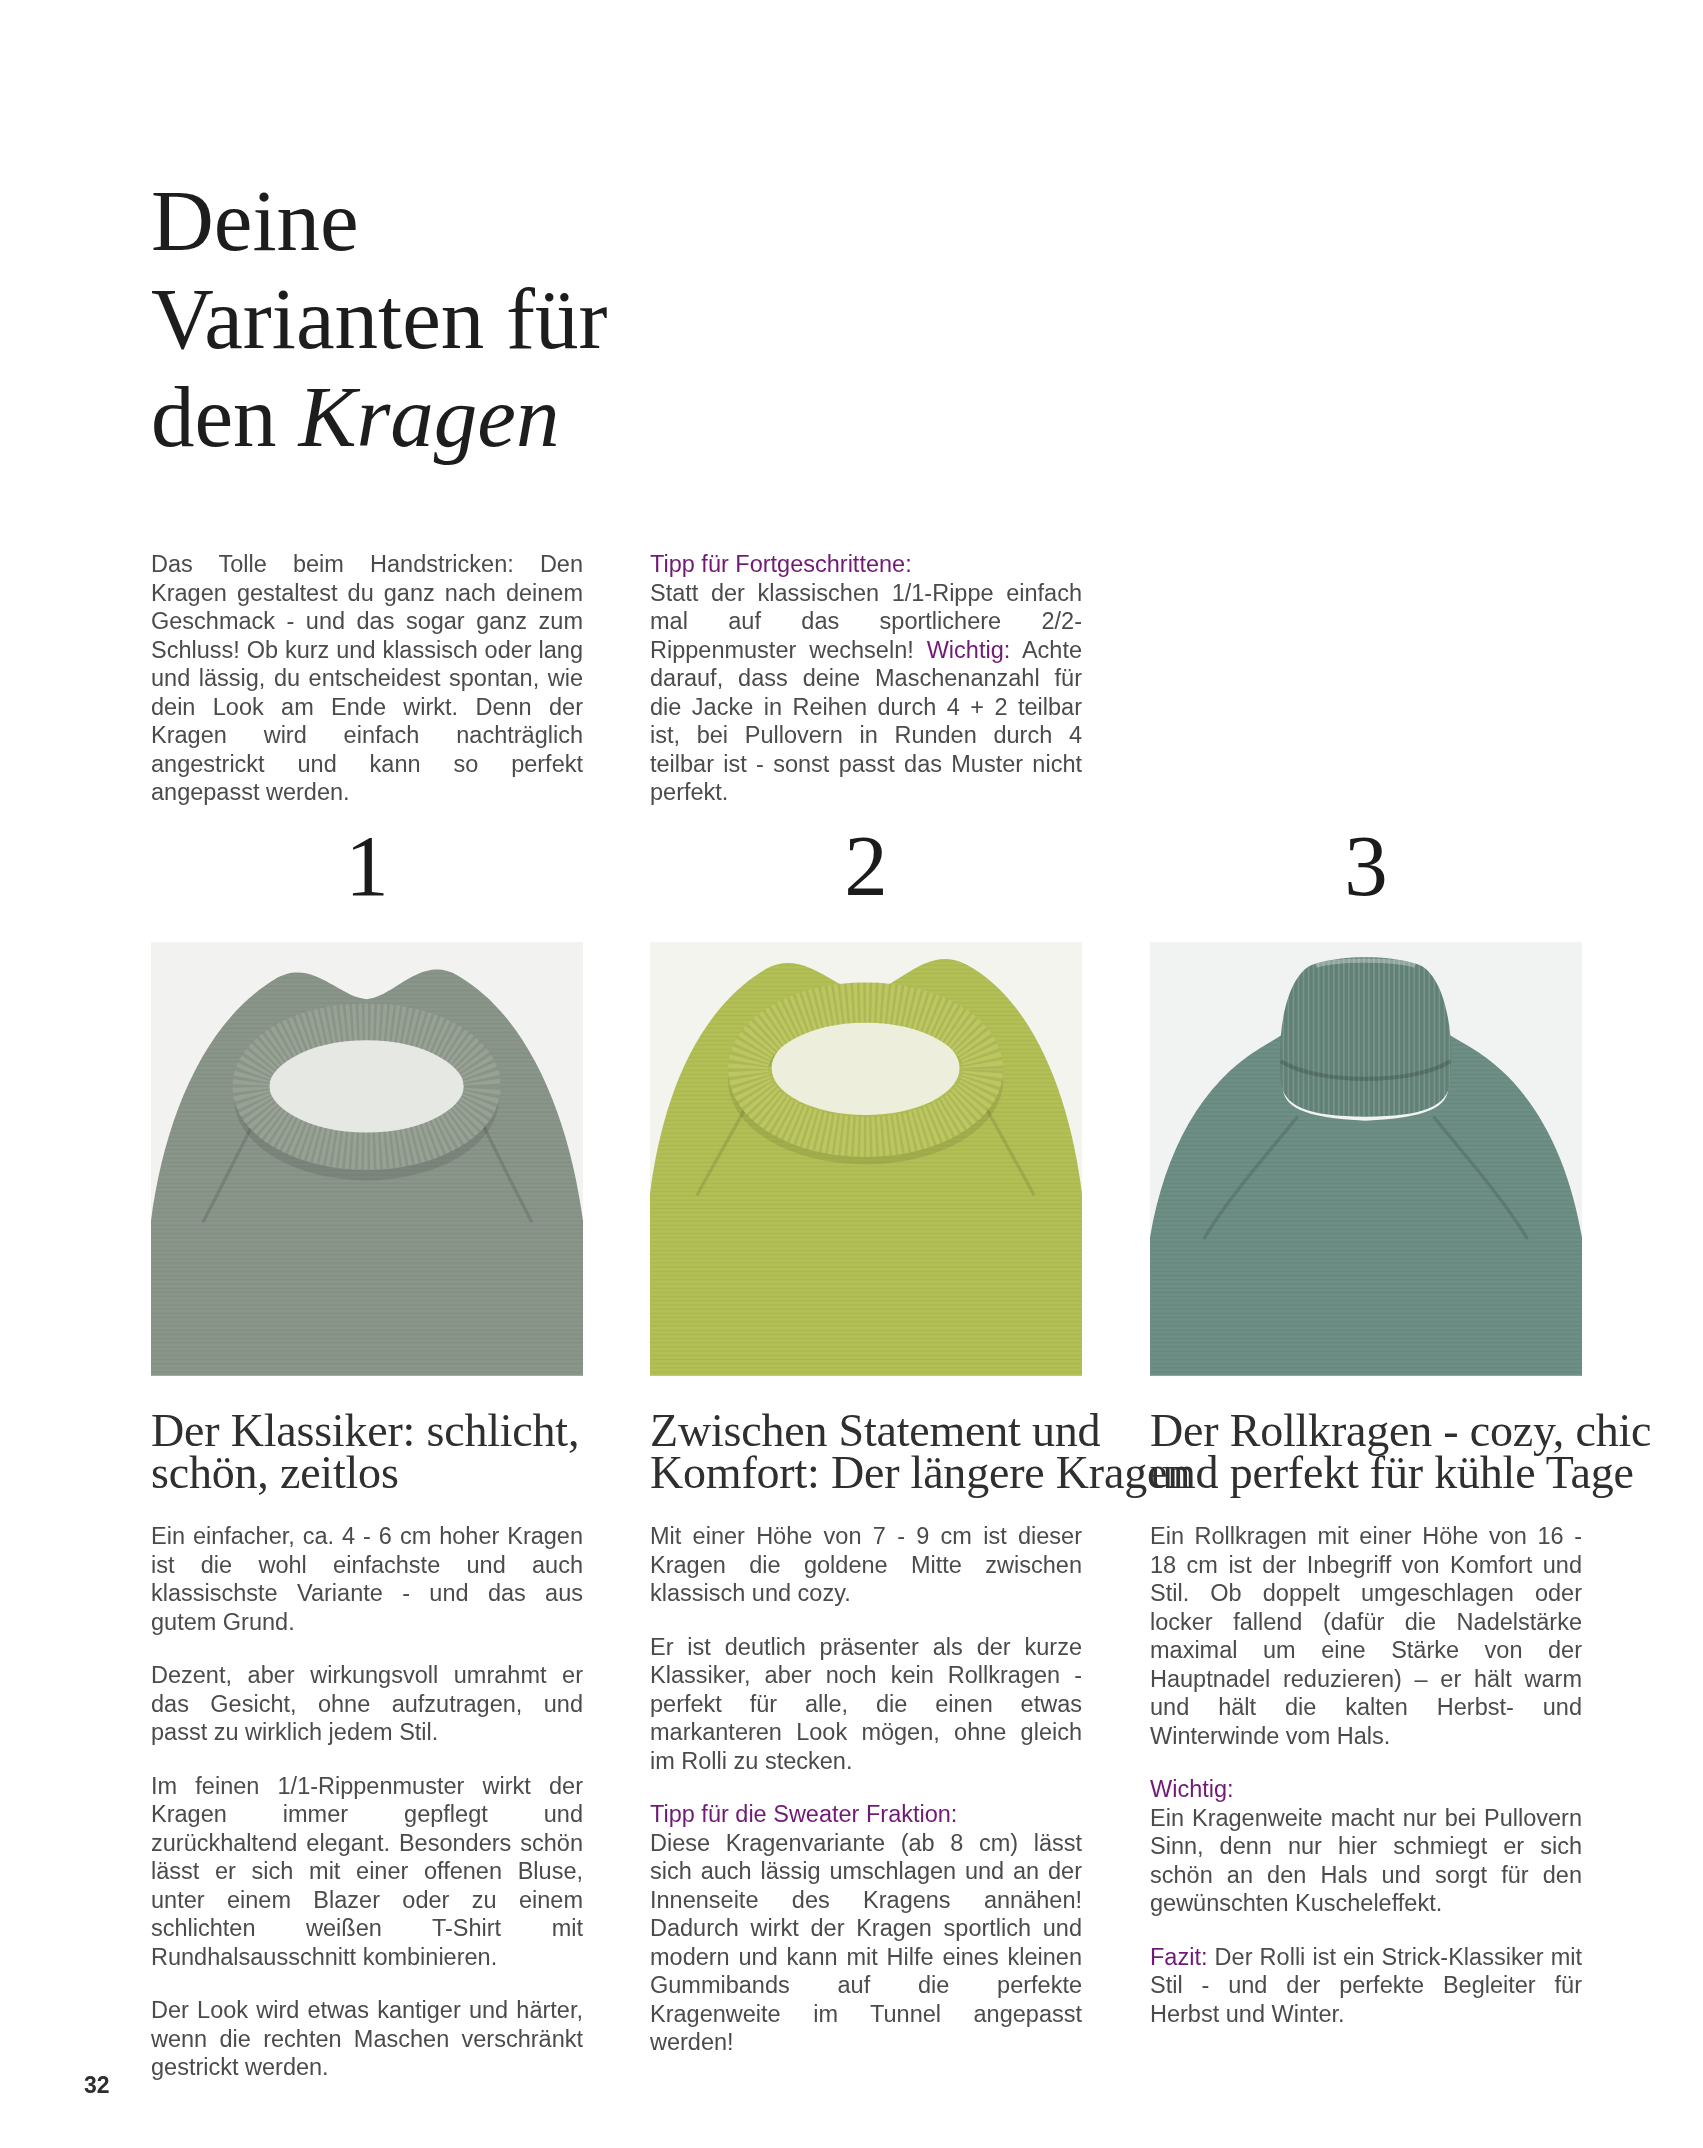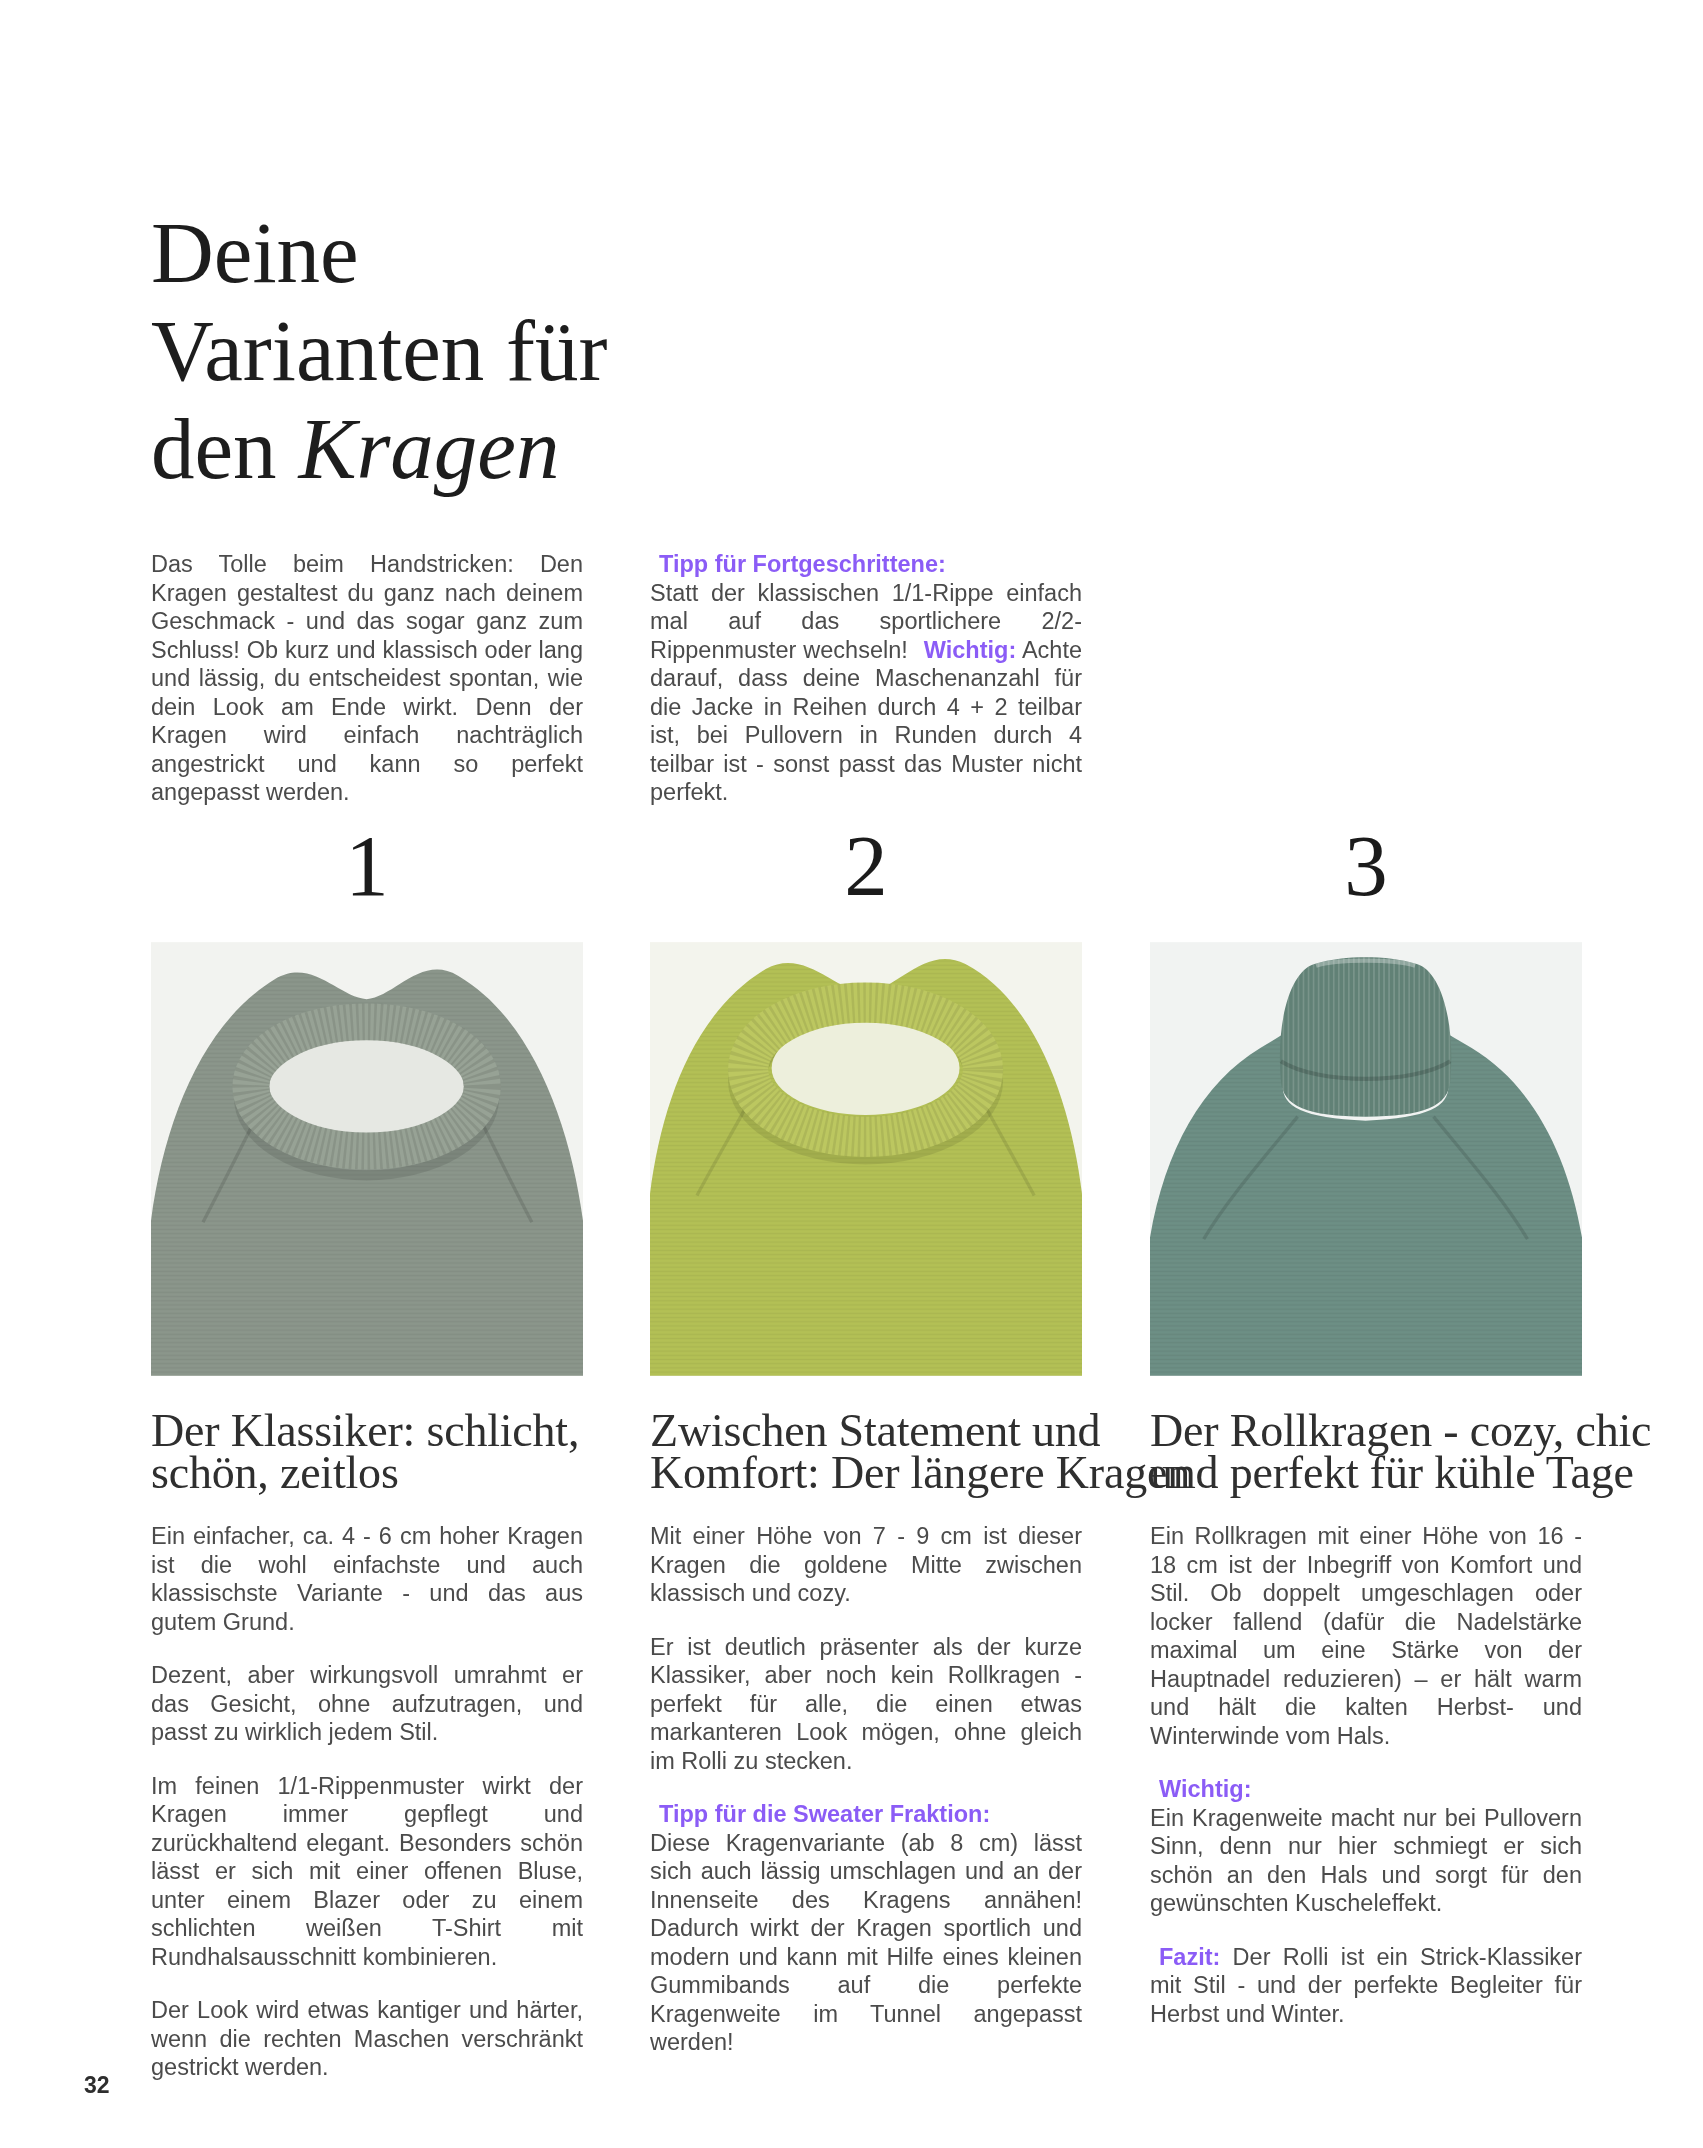--- a/index.html
+++ b/index.html
@@ -5,36 +5,36 @@
   html,body{margin:0;padding:0;background:#e8e8e8;}
   .page{
     position:relative;
     width:1703px;height:2148px;
     background:#ffffff;
     font-family:"Liberation Sans",sans-serif;
     overflow:hidden;
   }
   
   .page-title{
-    position:absolute;left:151px;top:204px;margin:0;
+    position:absolute;left:151px;top:172px;margin:0;
     font-family:"Liberation Serif",serif;font-weight:400;
     font-size:87px;line-height:98px;color:#1d1d1d;
     white-space:pre;letter-spacing:0;
   }
   .page-title em{font-style:italic;}
   
   .intro-col{
     position:absolute;top:550px;width:432px;
     font-size:23.5px;line-height:28.5px;color:#4b4b4b;
     text-align:justify;
   }
   .intro-col p{margin:0;}
   .intro-left{left:151px;}
   .intro-right{left:650px;}
-  b.inline-label{color:#8b5cf6;font-weight:700;margin-left:9px;}
+  b.inline-label{color:#701a75;font-weight:400;}
   
   .variant-number{
     position:absolute;top:822px;width:432px;margin:0;
     font-family:"Liberation Serif",serif;
     font-size:87px;line-height:87px;color:#1b1b1b;
     text-align:center;
   }
   .num-1{left:151px;} .num-2{left:650px;} .num-3{left:1150px;}
   
   .photo{

